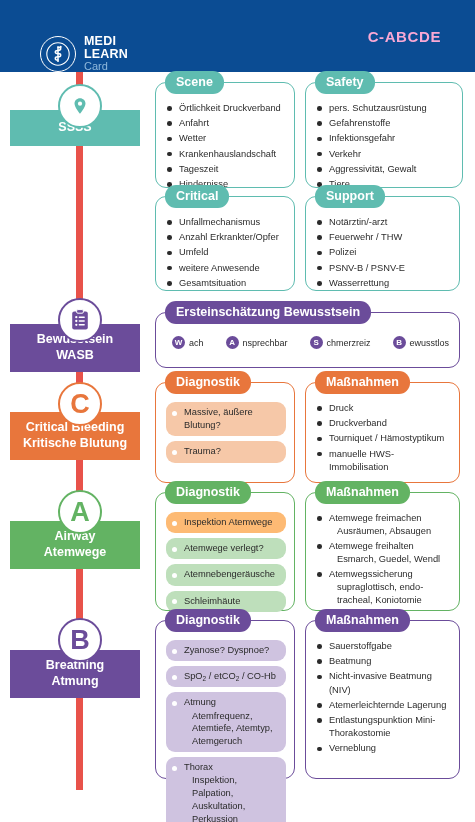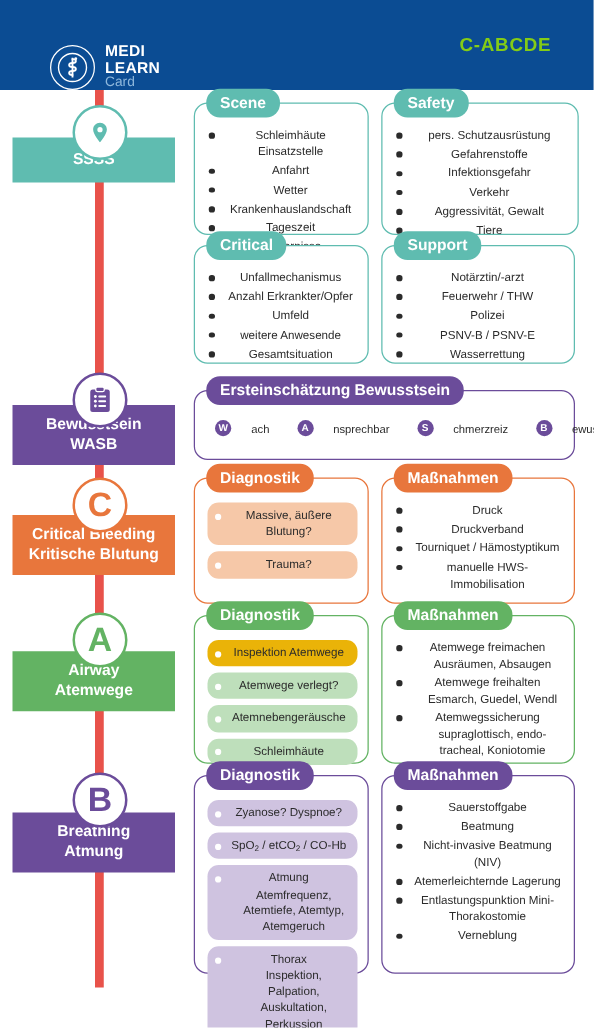--- a/index.html
+++ b/index.html
@@ -29,21 +29,21 @@
   .logo-text { margin-left: 8px; line-height: 1.0; }
   .logo-text .l1, .logo-text .l2 {
     font-size: 12.5px; font-weight: bold; color: #ffffff; letter-spacing: .2px;
     display:block;
   }
   .logo-text .l3 {
     font-size: 11px; color: #8FB8DC; display:block; margin-top:1px;
   }
   .header-title {
     position: absolute; right: 34px; top: 50%; transform: translateY(-50%);
-    color: #84cc16; font-size: 15px; font-weight: bold; letter-spacing: .6px;
+    color: #f9a8d4; font-size: 15px; font-weight: bold; letter-spacing: .6px;
   }
 
   
   .spine {
     position: absolute; left: 76px; top: 72px;
     width: 7px; height: 718px;
     background: #E8524A;
     z-index: 1;
   }
 
@@ -72,21 +72,20 @@
   }
   .label-bar span { display:block; }
 
   
   .card {
     position: absolute;
     background: #ffffff;
     border: 1.6px solid currentColor;
     border-radius: 11px;
     z-index: 2;
-    text-align: center;
   }
   .card-title {
     position: absolute; top: -12px; left: 9px;
     padding: 4px 11px 5px 11px;
     border-radius: 11px;
     color: #ffffff; font-size: 12.5px; font-weight: bold;
     white-space: nowrap;
     z-index: 5;
   }
   .card-body { padding: 19px 8px 8px 10px; }
@@ -139,21 +138,21 @@
   
   .wasb-row { display: flex; align-items: center; padding: 4px 2px 4px 6px; }
   .wasb-item { display: flex; align-items: center; margin-right: 22px; }
   .wasb-circle {
     width: 13px; height: 13px; border-radius: 50%;
     background: #6B4C9A; color: #fff;
     font-size: 8px; font-weight: bold;
     display: flex; align-items: center; justify-content: center;
     flex: 0 0 auto;
   }
-  .wasb-word { font-size: 9px; color: #2b2b2b; margin-left: 16px; }
+  .wasb-word { font-size: 9px; color: #2b2b2b; margin-left: 4px; }
 
   sub { font-size: 70%; vertical-align: baseline; position: relative; bottom: -2px; }
 </style>
 </head>
 <body>
 
 <div id="page">
 
   <div class="header">
     <div class="logo-wrap">
@@ -184,21 +183,21 @@
         <div class="badge" style="top: 84px; color: rgb(95, 188, 176);">
           <svg width="22" height="22" viewBox="0 0 22 22" aria-hidden="true">
             <path d="M11 3.2c-3.1 0-5.5 2.4-5.5 5.4 0 3.9 5.5 10.2 5.5 10.2s5.5-6.3 5.5-10.2c0-3-2.4-5.4-5.5-5.4z" fill="#5FBCB0"></path>
             <circle cx="11" cy="8.7" r="2.1" fill="#ffffff"></circle>
           </svg>
         </div>
         <div class="card" style="left: 155px; top: 82px; width: 140px; height: 106px; color: rgb(95, 188, 176);">
           <div class="card-title" style="background: rgb(95, 188, 176);">Scene</div>
           <div class="card-body">
             <ul class="bullets" style="color: rgb(95, 188, 176);">
-              <li><span>Schleimhäute Einsatzstelle</span></li>
+              <li><span>Örtlichkeit Druckverband</span></li>
               <li><span>Anfahrt</span></li>
               <li><span>Wetter</span></li>
               <li><span>Krankenhauslandschaft</span></li>
               <li><span>Tageszeit</span></li>
               <li><span>Hindernisse</span></li>
             </ul>
           </div>
         </div>
         <div class="card" style="left: 305px; top: 82px; width: 158px; height: 106px; color: rgb(95, 188, 176);">
           <div class="card-title" style="background: rgb(95, 188, 176);">Safety</div>
@@ -313,21 +312,21 @@
           <span>Airway</span>
           <span>Atemwege</span>
         </div>
         <div class="badge" style="top: 490px; color: rgb(99, 179, 99);">
           <div class="badge-letter" style="color: rgb(99, 179, 99);">A</div>
         </div>
         <div class="card" style="left: 155px; top: 492px; width: 140px; height: 119px; color: rgb(99, 179, 99);">
           <div class="card-title" style="background: rgb(99, 179, 99);">Diagnostik</div>
           <div class="card-body">
             <ul class="pills" style="color: rgb(99, 179, 99);">
-              <li style="background: #eab308;"><span>Inspektion Atemwege</span></li>
+              <li style="background: #fdba74;"><span>Inspektion Atemwege</span></li>
               <li style="background: rgb(190, 223, 187);"><span>Atemwege verlegt?</span></li>
               <li style="background: rgb(190, 223, 187);"><span>Atemnebengeräusche</span></li>
               <li style="background: rgb(190, 223, 187);"><span>Schleimhäute</span></li>
             </ul>
           </div>
         </div>
         <div class="card" style="left: 305px; top: 492px; width: 155px; height: 119px; color: rgb(99, 179, 99);">
           <div class="card-title" style="background: rgb(99, 179, 99);">Maßnahmen</div>
           <div class="card-body">
             <ul class="bullets" style="color: rgb(99, 179, 99);">

